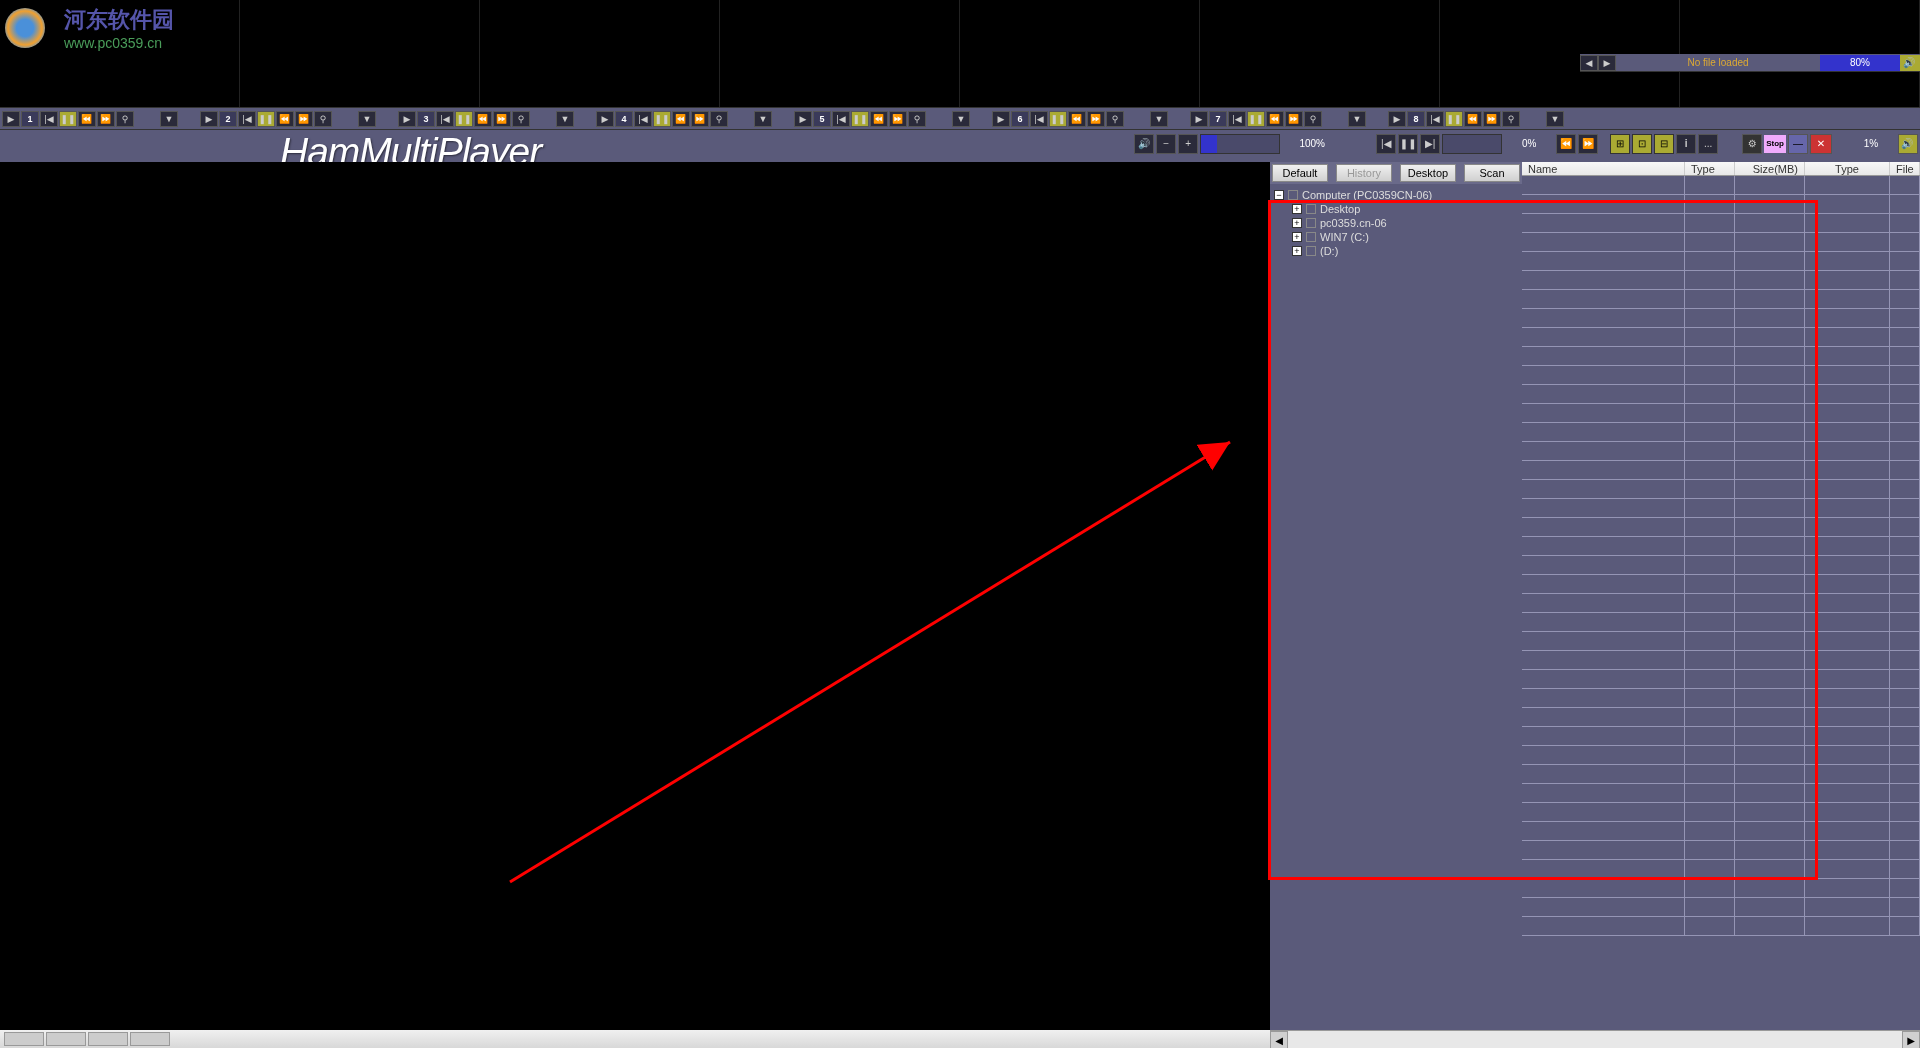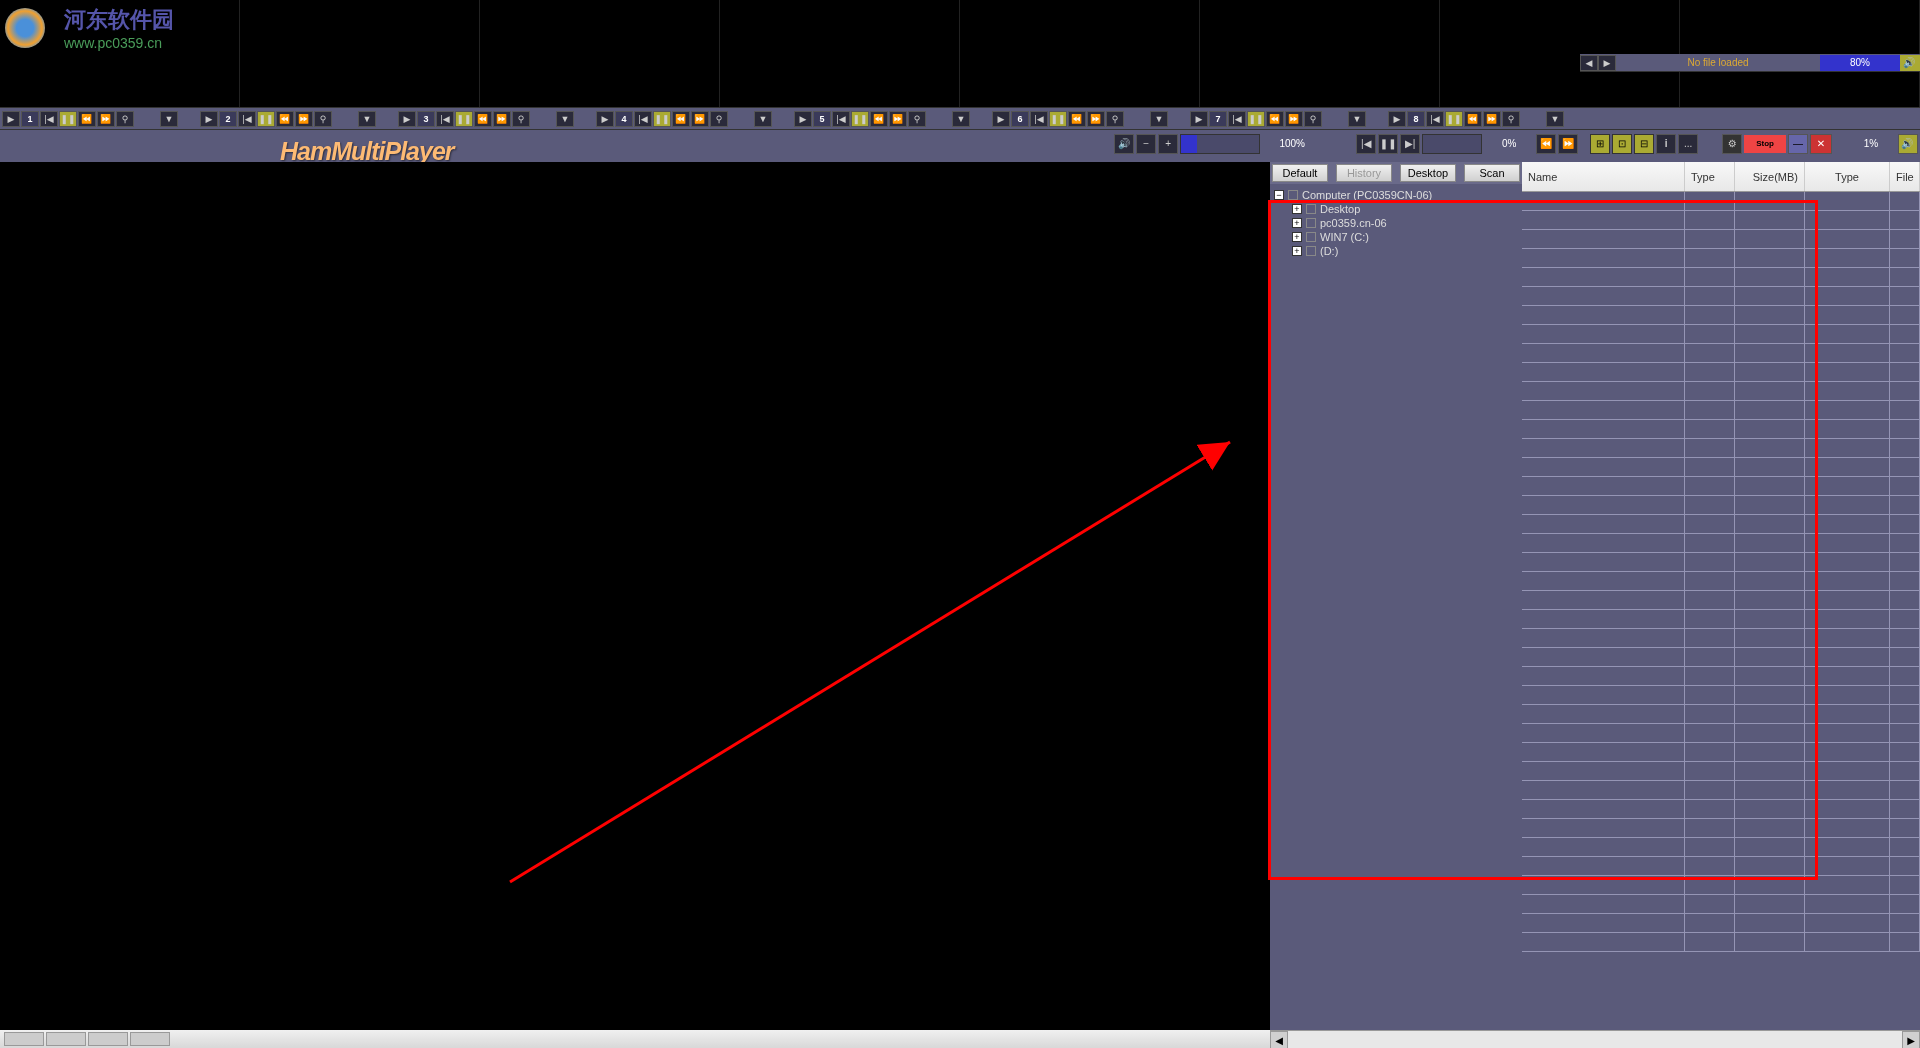--- a/index.html
+++ b/index.html
@@ -14,31 +14,31 @@
 .preview-cell { flex: 1; border-right: 1px solid #222; background: #000; }
 
 .toolbar-row { width: 100%; height: 22px; background: #5a5a7a; display: flex; align-items: center; padding: 0 2px; gap: 2px; border-bottom: 1px solid #333; }
 .player-group { display: flex; align-items: center; gap: 1px; margin-right: 20px; }
 .tbtn { width: 18px; height: 16px; background: #2a2a3a; border: 1px solid #555; color: #ccc; font-size: 9px; display: flex; align-items: center; justify-content: center; cursor: pointer; }
 .tbtn-num { background: #3a3a5a; color: #fff; font-weight: bold; }
 .tbtn-yellow { background: #aaaa33; }
 
 .header-bar { width: 100%; height: 54px; background: #5a5a7a; display: flex; align-items: center; position: relative; }
 .title-area { margin-left: 280px; }
-.app-title { color: #fdba74; font-size: 25px; font-weight: bold; font-style: italic; letter-spacing: -1px; text-shadow: 1px 1px 2px rgba(0,0,0,0.5); }
+.app-title { color: #ffffff; font-size: 39px; font-weight: normal; font-style: italic; letter-spacing: -1px; text-shadow: 1px 1px 2px rgba(0,0,0,0.5); }
 .app-version { color: #aaa; font-size: 10px; margin-left: 180px; }
 
 .header-controls { position: absolute; right: 0; top: 0; display: flex; flex-direction: column; height: 54px; }
 .hc-row { display: flex; align-items: center; height: 27px; gap: 2px; padding: 2px; background: #5a5a7a; }
 .hc-btn { width: 20px; height: 20px; background: #2a2a3a; border: 1px solid #555; color: #ccc; font-size: 10px; display: flex; align-items: center; justify-content: center; cursor: pointer; }
 .hc-slider { width: 80px; height: 20px; background: #4a4a6a; border: 1px solid #333; position: relative; }
 .hc-slider-fill { position: absolute; left: 0; top: 0; bottom: 0; background: #3333cc; }
 .hc-pct { width: 60px; height: 20px; background: #5a5a7a; color: #fff; font-size: 10px; display: flex; align-items: center; justify-content: center; }
 .hc-icon-btn { width: 20px; height: 20px; background: #aaaa33; border: 1px solid #333; cursor: pointer; display: flex; align-items: center; justify-content: center; font-size: 10px; }
-.hc-stop { background: #ef4444; color: #000; font-size: 8px; padding: 0 12px; height: 18px; display: flex; align-items: center; font-weight: bold; }
+.hc-stop { background: #f0abfc; color: #000; font-size: 8px; padding: 0 2px; height: 18px; display: flex; align-items: center; font-weight: bold; }
 .hc-x { background: #cc3333; color: #fff; width: 22px; }
 .hc-min { background: #6666aa; color: #000; }
 .hc-mem { width: 110px; height: 18px; background: linear-gradient(to right, #2a8a2a 0%, #2a8a2a 31%, #4a4a6a 31%); color: #fff; font-size: 9px; display: flex; align-items: center; padding: 0 4px; }
 
 .file-loaded-bar { position: absolute; right: 0; top: 54px; width: 340px; height: 18px; background: #5a5a7a; display: flex; align-items: center; border-bottom: 1px solid #333; }
 .fl-nav { width: 18px; height: 16px; background: #2a2a3a; border: 1px solid #555; color: #ccc; font-size: 9px; display: flex; align-items: center; justify-content: center; cursor: pointer; }
 .fl-label { flex: 1; color: #ddaa33; font-size: 10px; text-align: center; }
 .fl-pct-box { width: 80px; height: 16px; background: #3333cc; color: #fff; font-size: 10px; display: flex; align-items: center; justify-content: center; }
 .fl-speaker { width: 20px; height: 16px; background: #aaaa33; display: flex; align-items: center; justify-content: center; font-size: 10px; }
 
@@ -51,21 +51,21 @@
 .browser-btns { height: 22px; display: flex; gap: 8px; padding: 2px; background: #6a6a8a; }
 .bb-btn { flex: 1; background: linear-gradient(#f0f0f0, #d0d0d0); border: 1px solid #888; font-size: 11px; cursor: pointer; display: flex; align-items: center; justify-content: center; }
 .bb-btn.disabled { color: #999; }
 .tree { flex: 1; background: #5a5a7a; padding: 4px; font-family: 'Courier New', monospace; font-size: 11px; color: #ddd; overflow: auto; }
 .tree-node { display: flex; align-items: center; gap: 4px; height: 14px; cursor: pointer; }
 .tree-exp { width: 10px; height: 10px; background: #fff; border: 1px solid #333; color: #000; font-size: 9px; display: flex; align-items: center; justify-content: center; line-height: 1; }
 .tree-check { width: 10px; height: 10px; border: 1px solid #888; }
 .tree-child { margin-left: 18px; }
 
 .file-list-panel { flex: 1; background: #5a5a7a; display: flex; flex-direction: column; }
-.list-header { height: 30px; background: linear-gradient(#f8f8f8, #e8e8e8); display: flex; border-bottom: 1px solid #999; }
+.list-header { height: 14px; background: linear-gradient(#f8f8f8, #e8e8e8); display: flex; border-bottom: 1px solid #999; }
 .list-header-cell { border-right: 1px solid #ccc; font-size: 11px; color: #333; padding: 4px 6px; display: flex; align-items: center; }
 .lh-name { flex: 1; min-width: 120px; }
 .lh-type { width: 50px; }
 .lh-size { width: 70px; justify-content: flex-end; }
 .lh-date { width: 85px; justify-content: center; }
 .lh-file { width: 30px; }
 .list-body { flex: 1; overflow: auto; background: #5a5a7a; }
 .list-row { height: 19px; border-bottom: 1px solid #9595b5; display: flex; }
 .list-cell { border-right: 1px solid #9595b5; }
 .lc-name { flex: 1; min-width: 120px; }

